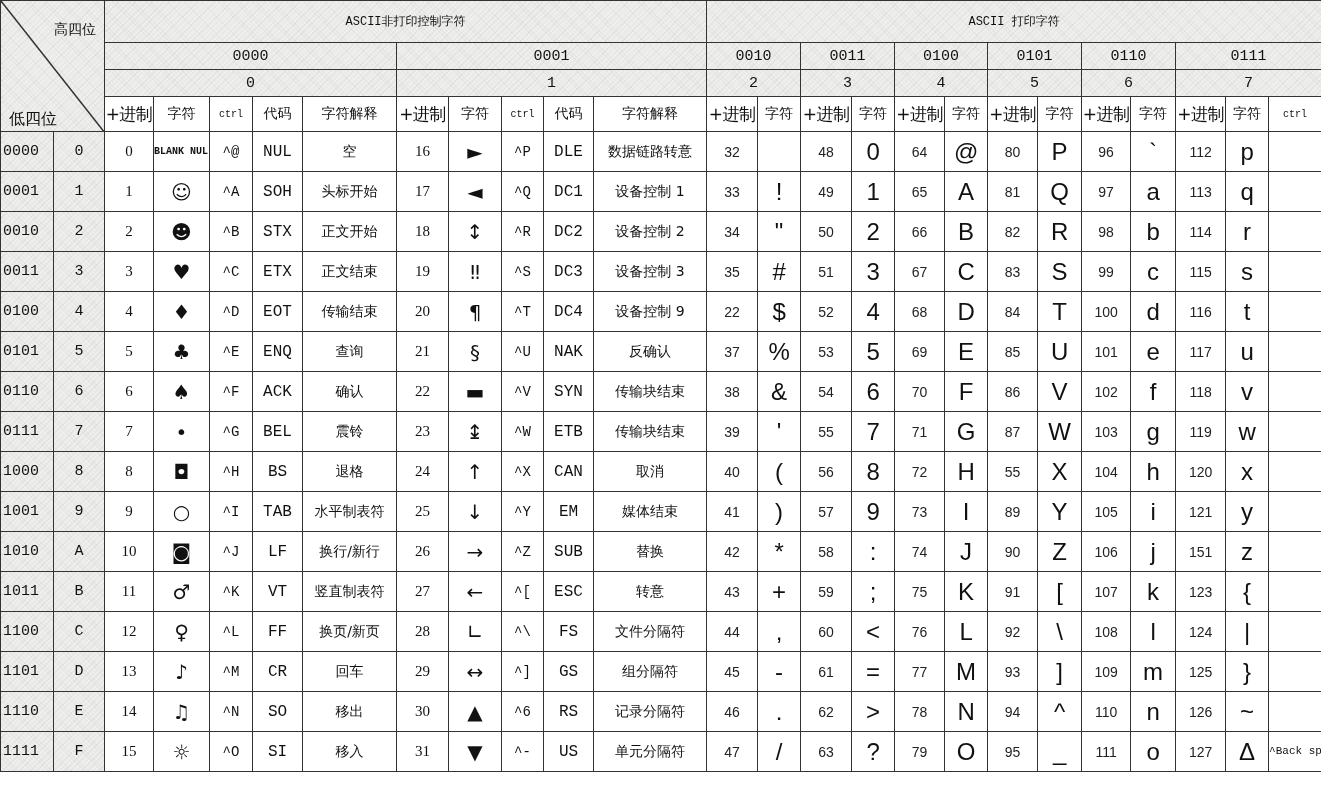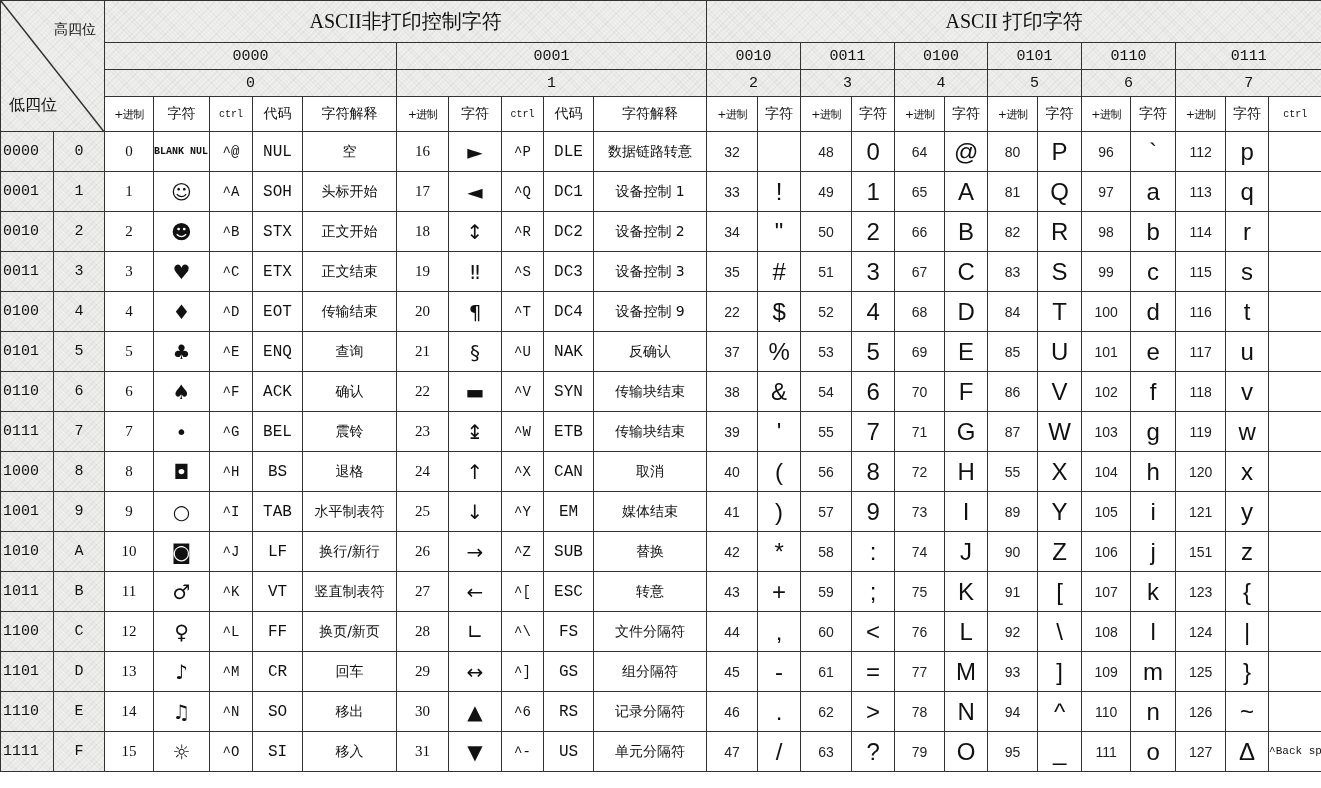--- a/index.html
+++ b/index.html
@@ -5,42 +5,42 @@
   html, body { margin:0; padding:0; background:#ffffff; }
   body { width:1321px; height:788px; overflow:hidden; position:relative;
          font-family:"Liberation Serif","DejaVu Serif",serif; color:#111; }
   table.ascii { position:absolute; left:0; top:0; border-collapse:collapse; table-layout:fixed; width:1321px; }
   table.ascii td { border:1.5px solid #333; padding:0; text-align:center; vertical-align:middle; overflow:hidden; white-space:nowrap; }
   .tex { background-color:#f1f1ef;
          background-image:
            repeating-linear-gradient(45deg, rgba(0,0,0,0.05) 0 1px, transparent 1px 3px),
            repeating-linear-gradient(-45deg, rgba(0,0,0,0.05) 0 1px, transparent 1px 4px); }
   .white { background:#ffffff; }
-  .hdr-title { font-size:20px; height:41px; font-family:Liberation Serif, serif; }
+  .hdr-title { font-size:12px; height:41px; font-family:Liberation Mono, monospace; }
   .hdr-bin { font-size:15px; height:26px; font-family:"Liberation Mono","DejaVu Sans Mono",monospace; }
   .hdr-hex { font-size:15px; height:26px; font-family:"Liberation Mono","DejaVu Sans Mono",monospace; }
   .colhdr { font-size:14px; height:34px; font-family:"DejaVu Sans","Liberation Sans",sans-serif; }
-  .colhdr.small { font-size:11px; letter-spacing:-0.5px; }
+  .colhdr.small { font-size:17px; letter-spacing:-0.5px; }
   .colhdr.mono { font-family:"Liberation Mono","DejaVu Sans Mono",monospace; font-size:10px; }
   tr.datarow td { height:39px; }
   .rowbin { font-family:"Liberation Mono","DejaVu Sans Mono",monospace; font-size:15px; text-align:left !important; padding-left:2px !important; }
   .rowhex { font-family:"Liberation Mono","DejaVu Sans Mono",monospace; font-size:15px; }
   .dec { font-family:"Liberation Serif","DejaVu Serif",serif; font-size:15px; }
   .decp { font-family:"Liberation Sans","DejaVu Sans",sans-serif; font-size:14px; color:#222; }
   .glyph { font-family:"DejaVu Sans",sans-serif; font-size:20px; }
   .pchar { font-family:"Liberation Sans","DejaVu Sans",sans-serif; font-size:24px; }
   .ctrlc { font-family:"Liberation Mono","DejaVu Sans Mono",monospace; font-size:14px; }
   .code { font-family:"Liberation Mono","DejaVu Sans Mono",monospace; font-size:16px; }
   .desc { font-family:"DejaVu Sans","Liberation Sans",sans-serif; font-size:14px; }
   .blank { font-family:"Liberation Mono","DejaVu Sans Mono",monospace; font-size:10px; line-height:14px; white-space:normal; font-weight:bold; }
   .bksp { font-family:"Liberation Mono","DejaVu Sans Mono",monospace; font-size:11px; line-height:17px; white-space:normal; }
   .corner { position:relative; }
   .corner svg { position:absolute; left:0; top:0; }
   .corner .hi { position:absolute; right:8px; top:20px; font-size:14px; font-family:"DejaVu Sans",sans-serif; }
-  .corner .lo { position:absolute; left:8px; top:94px; font-size:16px; font-family:"DejaVu Sans",sans-serif; }
+  .corner .lo { position:absolute; left:8px; top:108px; font-size:16px; font-family:"DejaVu Sans",sans-serif; }
 </style>
 </head>
 <body>
 
 <table class="ascii">
   <colgroup>
     <col style="width:53px">
       <col style="width:51px">
     <col style="width:49px">
       <col style="width:56px">

